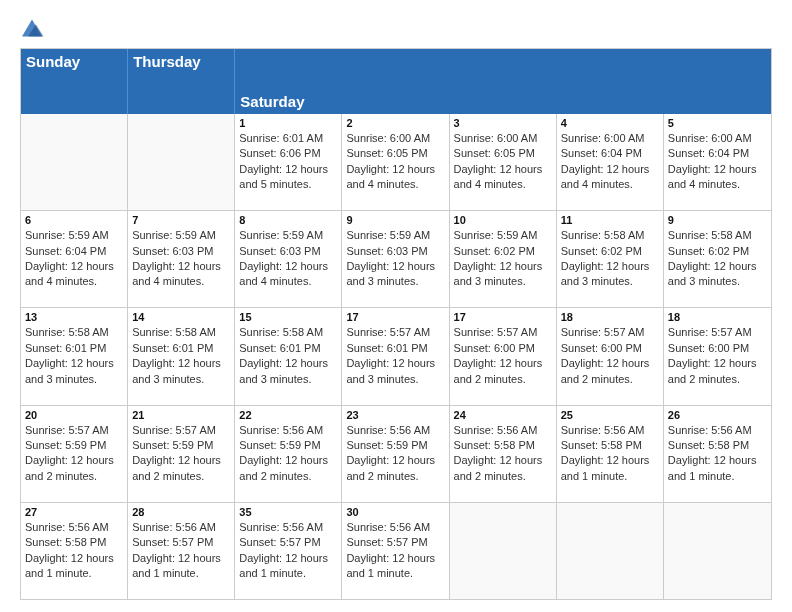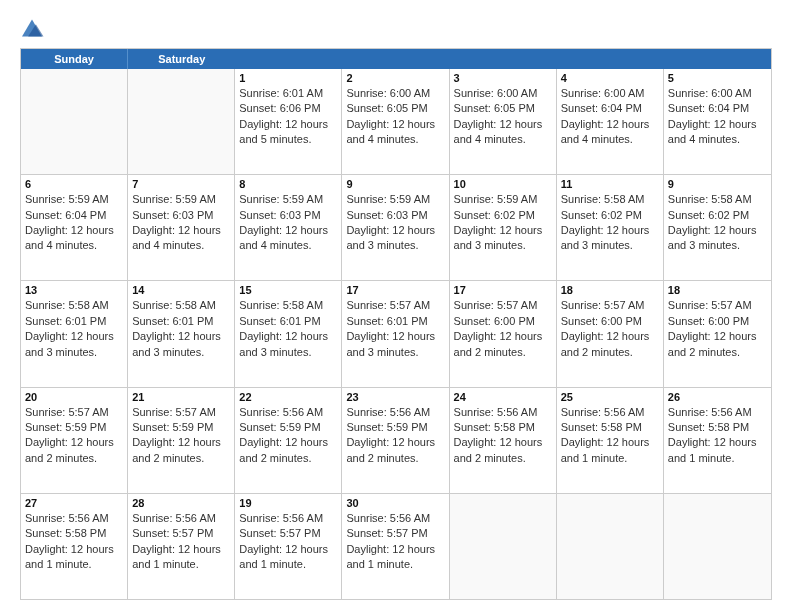--- a/index.html
+++ b/index.html
@@ -60,27 +60,27 @@
       flex-direction: column;
       border: 1px solid #ccc;
     }
     .cal-header {
       display: grid;
       grid-template-columns: repeat(7, 1fr);
       background: #2a6db5;
     }
     .cal-header-cell {
       color: #fff;
-      font-size: 11px;
+      font-size: 15px;
       font-weight: bold;
       padding: 4px 5px;
-      text-align: center;
+      text-align: left;
       border-right: 1px solid #5590cc;
     }
-    .cal-header-cell:last-child { border-right: none; }
+    .cal-header-cell:last-child { border-right: none; margin-top: 40px; }
     .cal-body {
       flex: 1;
       display: flex;
       flex-direction: column;
     }
     .cal-row {
       display: grid;
       grid-template-columns: repeat(7, 1fr);
       flex: 1;
       border-top: 1px solid #ccc;
@@ -127,20 +127,21 @@
     </div>
     <div class="title-block">
       <h1></h1>
       <h2></h2>
     </div>
   </div>
 
   <div class="calendar">
     <div class="cal-header" id="cal-header">
         <div class="cal-header-cell">Sunday</div>
+        <div class="cal-header-cell">Thursday</div>
         <div class="cal-header-cell">Saturday</div>
       </div>
     <div class="cal-body" id="cal-body">
         <div class="cal-row">
           <div class="cal-cell empty"></div>
           <div class="cal-cell empty"></div>
           <div class="cal-cell">
             <span class="day-num">1</span>
             <div class="cell-text" style="white-space: pre-line;">Sunrise: 6:01 AM
 Sunset: 6:06 PM
@@ -338,21 +339,21 @@
 and 1 minute.</div>
           </div>
           <div class="cal-cell">
             <span class="day-num">28</span>
             <div class="cell-text" style="white-space: pre-line;">Sunrise: 5:56 AM
 Sunset: 5:57 PM
 Daylight: 12 hours
 and 1 minute.</div>
           </div>
           <div class="cal-cell">
-            <span class="day-num">19</span>
+            <span class="day-num">35</span>
             <div class="cell-text" style="white-space: pre-line;">Sunrise: 5:56 AM
 Sunset: 5:57 PM
 Daylight: 12 hours
 and 1 minute.</div>
           </div>
           <div class="cal-cell">
             <span class="day-num">30</span>
             <div class="cell-text" style="white-space: pre-line;">Sunrise: 5:56 AM
 Sunset: 5:57 PM
 Daylight: 12 hours

